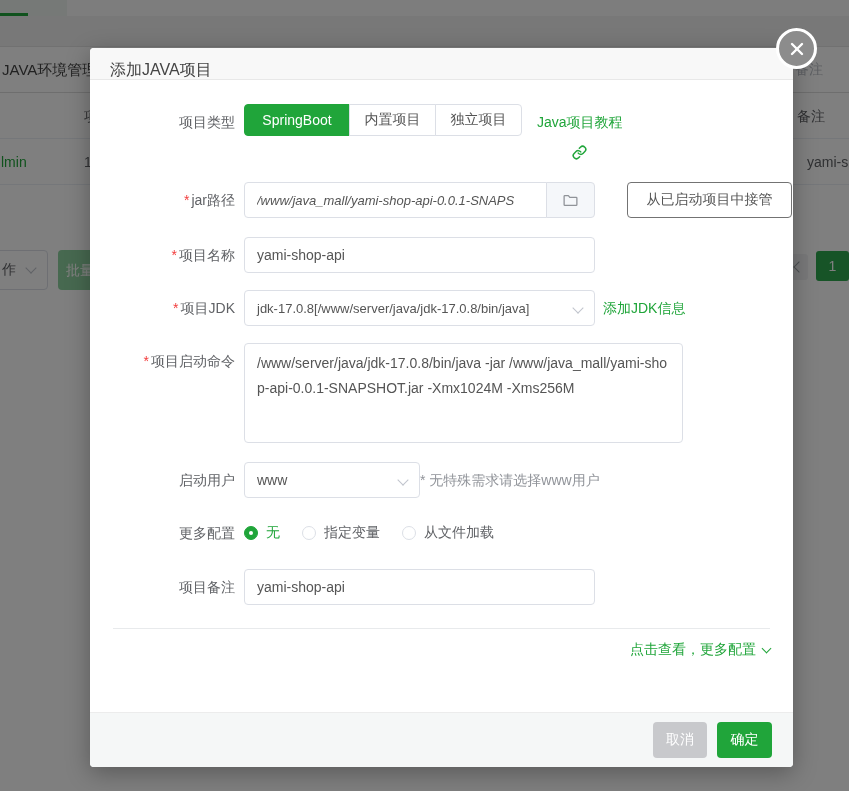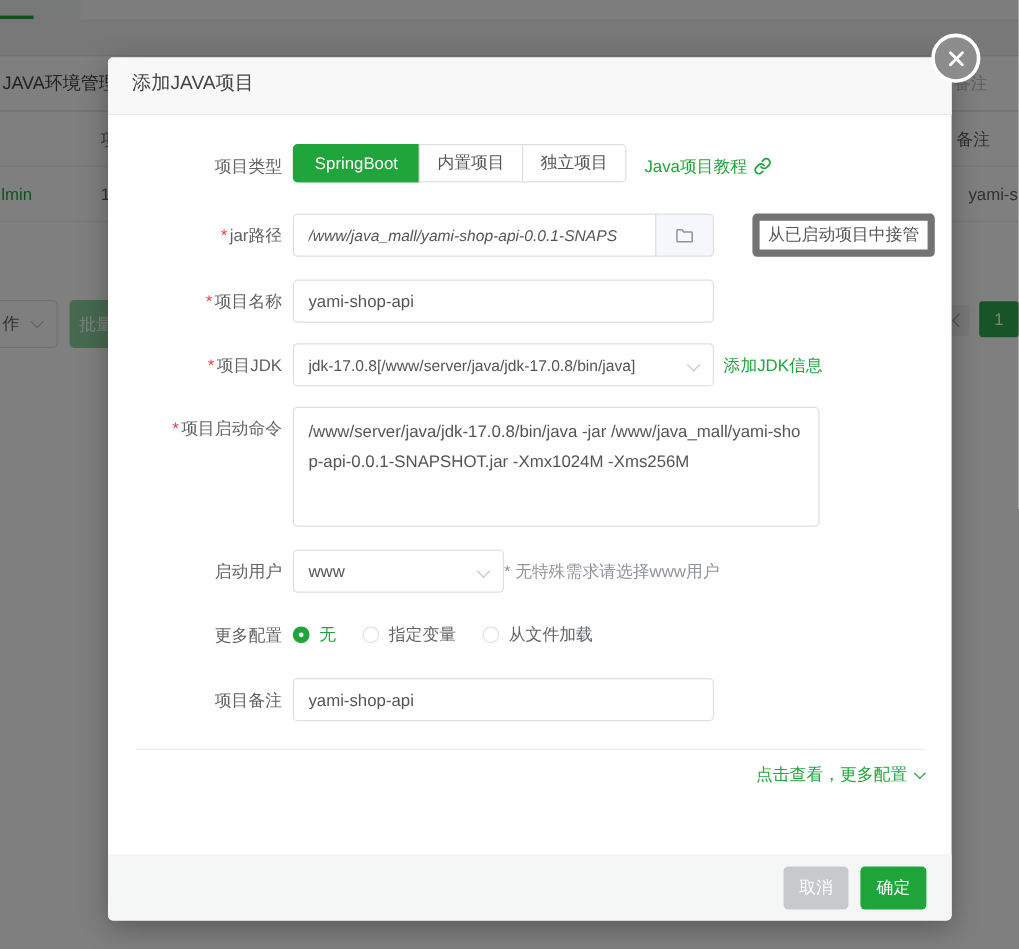--- a/index.html
+++ b/index.html
@@ -45,50 +45,50 @@
     border-radius:3px; display:flex; align-items:center; justify-content:center; }
   .bg-page-cur { position:absolute; left:816px; top:204px; width:33px; height:30px; background:#2fa84f;
     border-radius:3px; color:#fff; text-align:center; line-height:30px; }
 
   
   .overlay { position:absolute; left:0; top:0; width:849px; height:791px; background:rgba(0,0,0,0.5); z-index:5; }
 
   
   .modal { position:absolute; left:90px; top:48px; width:703px; height:719px; background:#fff;
     border-radius:4px; box-shadow:0 6px 24px rgba(0,0,0,0.3); z-index:10; }
-  .m-header { height:48px; background:#f8f8f8; border-bottom:1px solid #e8e8e8; border-radius:4px 4px 0 0;
+  .m-header { height:32px; background:#f8f8f8; border-bottom:1px solid #e8e8e8; border-radius:4px 4px 0 0;
     padding:0 20px; line-height:44px; font-size:16px; color:#444; }
   .m-body { padding:24px 23px 0 23px; }
 
   .frow { display:flex; margin-bottom:19px; }
   .flabel { flex:0 0 131px; padding-right:9px; text-align:right; line-height:36px; color:#606266; white-space:nowrap; }
   .req { color:#f23c3c; margin-right:2px; }
 
   .fctrl { display:flex; align-items:flex-start; }
 
   
   .btn-group { display:flex; }
   .tbtn { height:32px; border:1px solid #dcdfe6; background:#fff; color:#555; font-size:14px;
     display:flex; align-items:center; justify-content:center; cursor:pointer; }
   .tbtn.first { width:106px; border-radius:4px 0 0 4px; }
   .tbtn.mid { width:87px; margin-left:-1px; }
   .tbtn.last { width:87px; margin-left:-1px; border-radius:0 4px 4px 0; }
   .tbtn.active { background:#20a53a; border-color:#20a53a; color:#fff; }
-  .glink { color:#20a53a; line-height:36px; display:flex; align-items:center; gap:5px; cursor:pointer; white-space:nowrap; }
+  .glink { color:#20a53a; line-height:36px; display:flex; align-items:center; gap:5px; cursor:pointer; white-space:nowrap;flex-direction:column; }
   .glink.ml15 { margin-left:15px; }
   .glink.ml8 { margin-left:8px; }
 
   
   .tinput { height:36px; border:1px solid #dcdfe6; border-radius:4px; padding:0 12px; color:#555;
     font-size:14px; font-family:inherit; outline:none; background:#fff; }
   .w351 { width:351px; }
   .jar-input { width:303px; border-radius:4px 0 0 4px; font-size:13px;font-style:italic; }
   .append-btn { width:49px; height:36px; margin-left:-1px; background:#f5f7fa; border:1px solid #dcdfe6;
     border-radius:0 4px 4px 0; display:flex; align-items:center; justify-content:center; cursor:pointer; }
-  .takeover-btn { margin-left:32px; width:152px; height:36px; background:#fff; border:6px solid #737373;
+  .takeover-btn { margin-left:32px; width:165px; height:36px; background:#fff; border:1px solid #737373;
     border-radius:4px; color:#555; font-size:14px; display:flex; align-items:center; justify-content:center; cursor:pointer; }
 
   .tselect { position:relative; height:36px; border:1px solid #dcdfe6; border-radius:4px; background:#fff;
     padding:0 30px 0 12px; display:flex; align-items:center; color:#555; cursor:pointer; white-space:nowrap; overflow:hidden; }
   .tselect.w351 { width:351px; font-size:13px; }
   .tselect.w176 { width:176px; font-size:14px; }
   .sel-chev { position:absolute; right:12px; top:13px; }
 
   .chev { display:inline-block; width:8px; height:8px; border-right:1.5px solid #c0c4cc;
     border-bottom:1.5px solid #c0c4cc; transform:rotate(45deg); }

